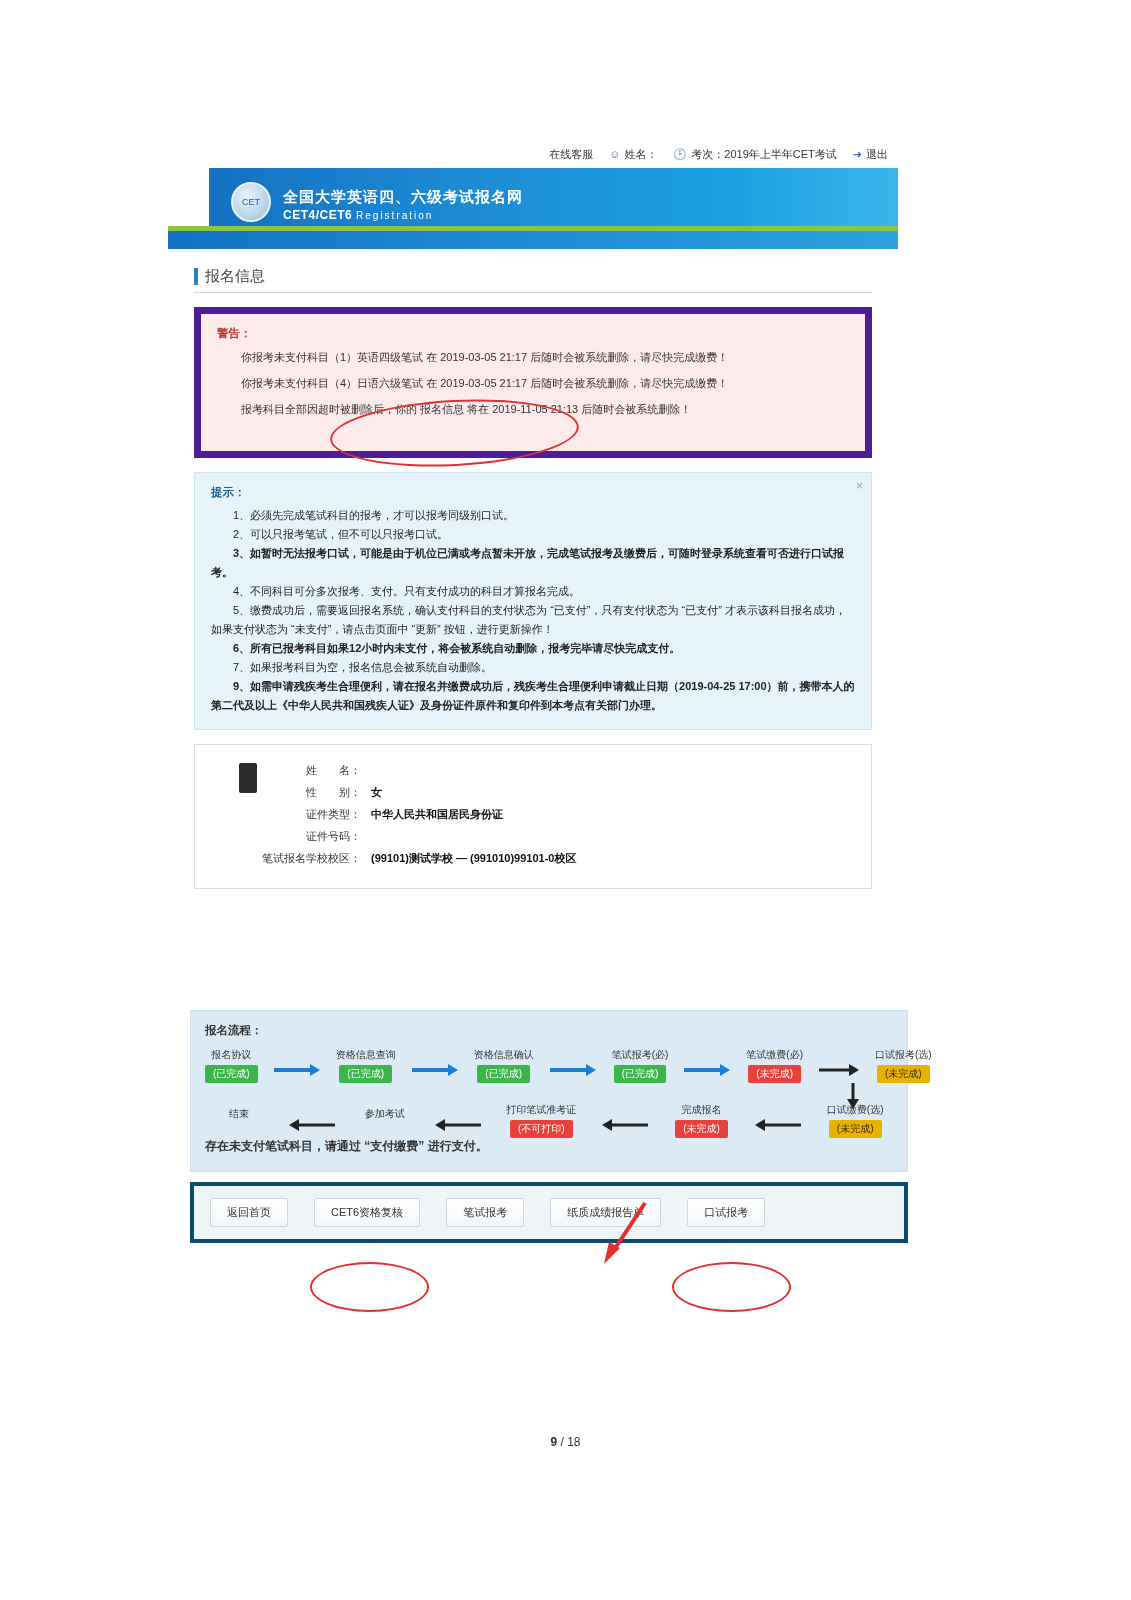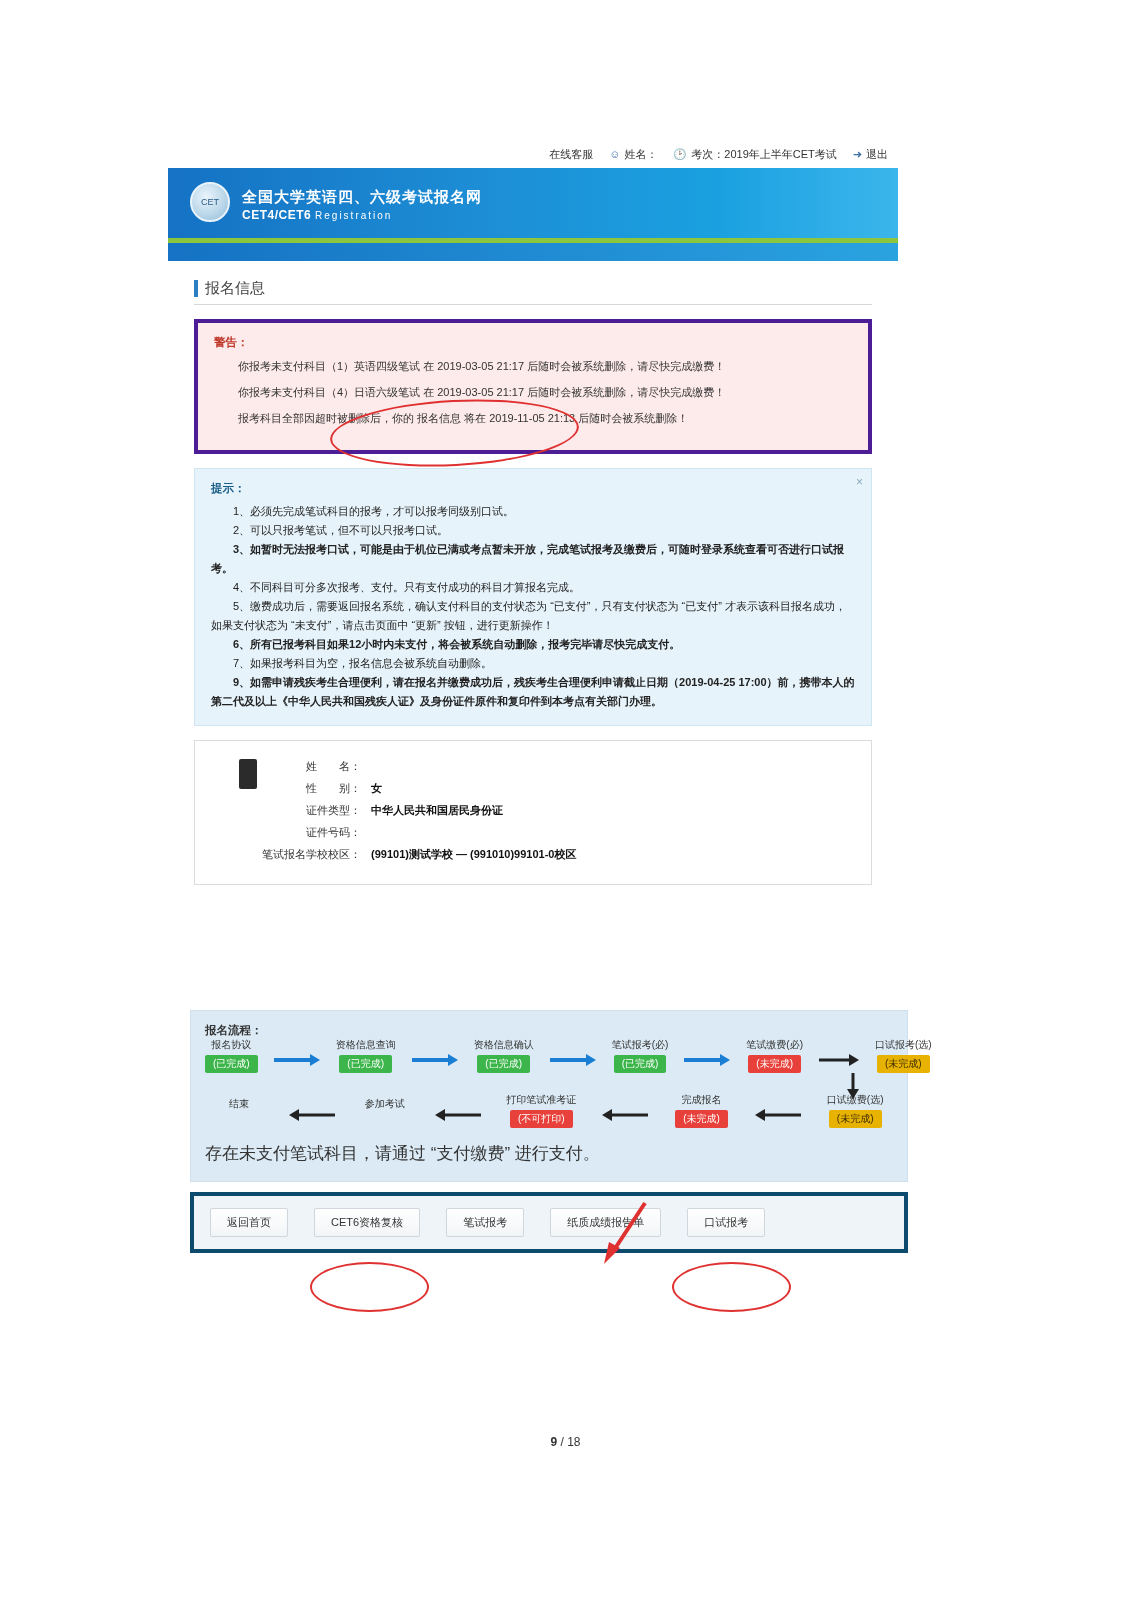--- a/index.html
+++ b/index.html
@@ -9,38 +9,38 @@
     color:#333;position:relative;overflow:hidden;
   }
   .page{position:absolute;left:0;top:0;width:1131px;height:1600px;}
 
   
   .shot1{position:absolute;left:168px;top:140px;width:730px;height:860px;background:#fff;overflow:hidden;}
   .topbar{height:28px;background:#fff;display:flex;align-items:center;justify-content:flex-end;
           font-size:11px;color:#333;padding-right:10px;gap:16px;}
   .topbar .ti{display:flex;align-items:center;gap:4px;white-space:nowrap;}
   .topbar .ti .gl{font-size:11px;color:#3c6fa8;}
-  .banner{height:70px;background:linear-gradient(90deg,#1572c4 0%,#1d8fd6 45%,#1aa0e0 75%,#3bb6ec 100%);
-          position:relative;}
+  .banner{height:58px;background:linear-gradient(90deg,#1572c4 0%,#1d8fd6 45%,#1aa0e0 75%,#3bb6ec 100%);
+          position:relative;margin-left:41px;}
   .banner .logo{position:absolute;left:22px;top:14px;width:40px;height:40px;border-radius:50%;
           background:radial-gradient(circle at 40% 35%,#eaf4fb 0%,#bcd8ea 55%,#8fb9d4 100%);
           border:2px solid #e8f3fb;box-sizing:border-box;display:flex;align-items:center;justify-content:center;
           font-size:9px;color:#2a5d86;}
   .banner .t1{position:absolute;left:74px;top:20px;color:#fff;font-size:15px;font-weight:bold;letter-spacing:1px;}
   .banner .t2{position:absolute;left:74px;top:40px;color:#fff;font-size:12px;font-weight:bold;letter-spacing:.5px;}
   .banner .t2 small{font-weight:normal;font-size:10px;letter-spacing:2px;}
   .greenline{height:5px;background:#8cc63e;}
   .bluestrip{height:18px;background:linear-gradient(90deg,#1572c4 0%,#2aa3e0 100%);}
   .content{background:#fff;padding:0 26px 0 26px;}
 
   .sec-title{display:flex;align-items:center;gap:7px;padding:18px 0 6px 0;border-bottom:1px solid #d8d8d8;margin-bottom:14px;}
   .sec-title .bar{width:4px;height:17px;background:#2b7fc3;display:inline-block;}
   .sec-title .tx{font-size:15px;color:#444;}
 
-  .warnbox{background:#fdeaea;border:4px solid #4c1d95;padding:12px 16px 14px 16px;margin-bottom:14px;}
+  .warnbox{background:#fdeaea;border:7px solid #4c1d95;padding:12px 16px 24px 16px;margin-bottom:14px;}
   .warnbox .hd{color:#c0392b;font-weight:bold;font-size:11.5px;margin-bottom:8px;}
   .warnbox .ln{font-size:11px;color:#333;margin:0 0 10px 24px;line-height:16px;}
 
   .tipbox{background:#e6f3fa;border:1px solid #cfe6f2;padding:12px 16px 14px 16px;margin-bottom:14px;position:relative;}
   .tipbox .close{position:absolute;right:8px;top:6px;font-size:12px;color:#8aa9ba;cursor:pointer;}
   .tipbox .hd{color:#1b5e8a;font-weight:bold;font-size:11.5px;margin-bottom:6px;}
   .tipbox .ln{font-size:11px;line-height:19px;color:#222;text-indent:22px;}
   .red{color:#d02020;font-weight:bold;}
 
   .infobox{border:1px solid #dcdcdc;padding:14px 16px;position:relative;min-height:115px;}
@@ -49,31 +49,31 @@
   .infobox .lb{width:150px;text-align:right;padding-right:10px;color:#333;}
   .infobox .vl{font-weight:bold;color:#111;}
 
   
   .ellipse1{position:absolute;left:330px;top:400px;width:245px;height:62px;border:2px solid #e03131;
             border-radius:50%;transform:rotate(-3deg);}
 
   
   .shot2{position:absolute;left:190px;top:1010px;width:718px;height:310px;}
   .flowbox{background:#dbeaf4;border:1px solid #cfe0ec;padding:12px 14px 16px 14px;}
-  .flowbox .hd{font-size:11.5px;color:#333;font-weight:bold;font-family:Liberation Mono, monospace;}
+  .flowbox .hd{font-size:11.5px;color:#333;font-weight:bold;margin-bottom:10px;font-family:Liberation Mono, monospace;}
   .flowrow{display:flex;align-items:flex-start;gap:16px;}
   .node{width:78px;text-align:center;}
   .node .cap{font-size:10px;color:#333;line-height:14px;white-space:nowrap;}
   .node .badge{display:inline-block;margin-top:3px;padding:2px 8px;font-size:10px;color:#fff;border-radius:2px;white-space:nowrap;}
   .b-done{background:#3cb54a;}
   .b-todo{background:#e8403a;}
   .b-warn{background:#e8b200;color:#3a2d00 !important;}
   .arrow{flex:1;display:flex;align-items:center;justify-content:center;padding-top:16px;}
   .arrow svg{display:block;}
-  .paytext{font-size:17px;color:#333;font-weight:normal;margin-top:14px;}
+  .paytext{font-size:12px;color:#333;font-weight:bold;}
 
   .btnbar{background:#eef4f8;border:4px solid #0c4a6e;margin-top:10px;padding:12px 16px;display:flex;gap:26px;align-items:center;}
   .btn{border:1px solid #cfd6dc;background:linear-gradient(#ffffff,#f2f5f7);font-size:11px;color:#333;
        padding:6px 16px;border-radius:2px;cursor:pointer;white-space:nowrap;}
 
   .ellipse2{position:absolute;left:310px;top:1262px;width:115px;height:46px;border:2px solid #e03131;border-radius:50%;}
   .ellipse3{position:absolute;left:672px;top:1262px;width:115px;height:46px;border:2px solid #e03131;border-radius:50%;}
   .redarrow{position:absolute;left:600px;top:1198px;}
 
   .pagenum{position:absolute;left:0;right:0;top:1435px;text-align:center;font-size:12px;color:#333;}

